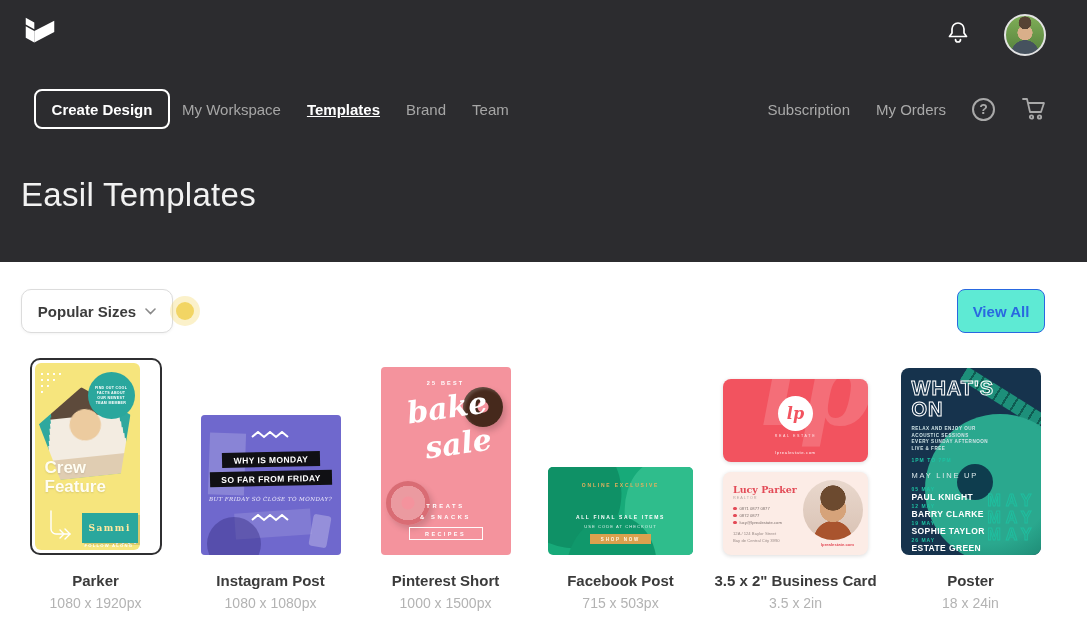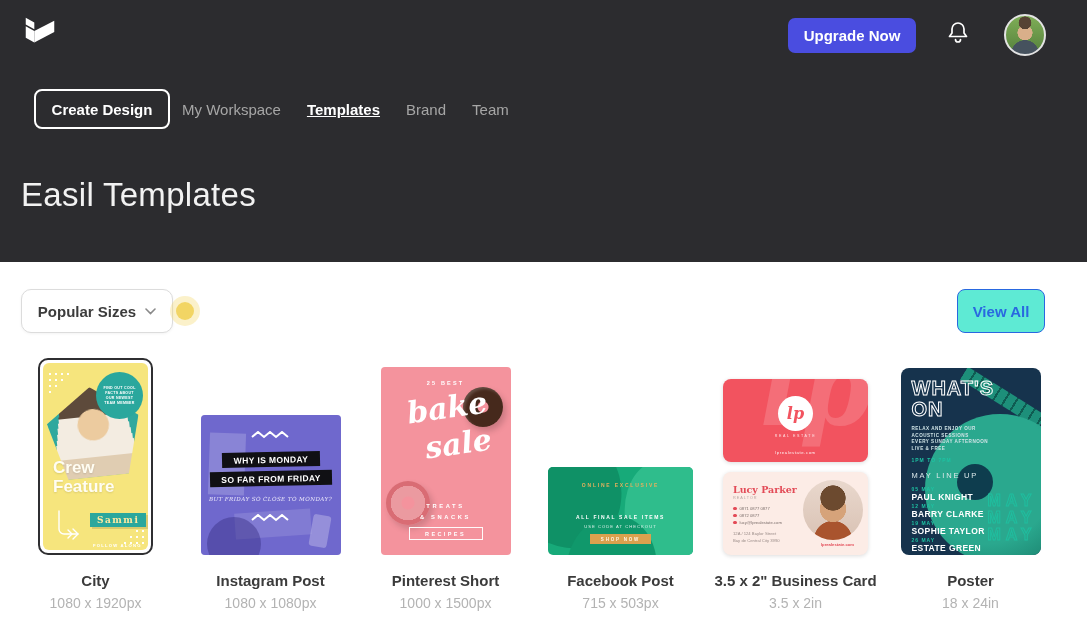--- a/index.html
+++ b/index.html
@@ -53,40 +53,40 @@
 
   
   .cards { position:absolute; left:8px; top:355px; display:flex; }
   .col { width:175px; display:flex; flex-direction:column; align-items:center; }
   .thumbwrap { height:200px; display:flex; align-items:flex-end; justify-content:center; }
   .cap-name { margin-top:17px; font-size:15px; font-weight:700; color:#3b3b3b; }
   .cap-size { margin-top:6px; font-size:14px; color:#b3b3b3; }
   .thumb { position:relative; overflow:hidden; cursor:pointer; }
 
   
-  .t-story { width:115px; height:197px; border:2px solid #2f2f31; border-radius:10px; padding:3px;
+  .t-story { width:132px; height:197px; border:2px solid #2f2f31; border-radius:10px; padding:3px;
     background:#fff; cursor:pointer; }
   .story-art { position:relative; width:105px; height:187px; border-radius:6px; overflow:hidden; background:#f6e57d; }
   .story-badge { position:absolute; right:5px; top:9px; width:47px; height:47px; border-radius:50%;
     background:#2aa79d; color:#fff; display:flex; flex-direction:column; align-items:center;
     justify-content:center; text-align:center; z-index:3; }
   .story-badge span { display:block; font-size:3.6px; font-weight:700; letter-spacing:.3px; line-height:5px; }
   .story-photo { position:absolute; left:5px; top:24px; width:92px; height:90px; z-index:1;
     clip-path:polygon(50% 0, 100% 36%, 83% 100%, 17% 100%, 0 36%);
     transform:rotate(-6deg);
     filter:drop-shadow(6px 6px 0 #2aa79d);
     background:
       radial-gradient(circle at 50% 42%, #eccb9f 0 22%, transparent 23%),
       linear-gradient(100deg, #2fa89e 0 16%, transparent 16%),
       linear-gradient(-100deg, #2fa89e 0 16%, transparent 16%),
       linear-gradient(180deg, #5d4a3b 0 32%, #f3ece1 32% 78%, #e0cdb2 78%); }
   .story-heading { position:absolute; left:10px; top:95px; z-index:4; color:#fffdf2;
     font-weight:800; font-size:17px; line-height:19px; text-shadow:0 1px 2px rgba(0,0,0,.12); }
   .story-tag { position:absolute; left:47px; top:150px; z-index:4; background:#2aa79d;
-    color:#ffe9a0; font:700 9px "DejaVu Serif", serif; letter-spacing:1.5px; padding:2px 7px;
+    color:#ffe9a0; font:700 9px "DejaVu Serif", serif; letter-spacing:1.5px; padding:10px 7px;
     box-shadow:2px 2px 0 rgba(0,0,0,.12); }
   .story-arrow { position:absolute; left:10px; top:146px; z-index:4; }
   .story-footer { position:absolute; left:50px; top:180px; z-index:4; color:#fff;
     font-size:4.2px; font-weight:700; letter-spacing:1.2px; }
   .dots { position:absolute; width:26px; height:26px; z-index:2;
     background-image:radial-gradient(#fff 1px, transparent 1.4px); background-size:6px 6px;
     clip-path:polygon(0 0, 100% 0, 0 100%); opacity:.95; }
   .dots.tl { left:4px; top:8px; }
   .dots.br { right:2px; bottom:4px; transform:rotate(180deg); }
 
@@ -213,40 +213,51 @@
   <div class="logo">
     <svg viewBox="0 0 40 40" width="38" height="38">
       <g fill="#ffffff">
         <polygon points="5,4 14,9 14,16 5,11"></polygon>
         <polygon points="5,13 14,18 14,30 5,25"></polygon>
         <polygon points="14,30 14,18 35,7 35,19"></polygon>
       </g>
     </svg>
   </div>
 
-  <button class="upgrade-btn">Upgrade Now</button>
 
   <div class="bell">
     <svg width="24" height="26" viewBox="0 0 24 26" fill="none" stroke="#ffffff" stroke-width="1.7" stroke-linecap="round" stroke-linejoin="round">
       <path d="M12 3 a6 6 0 0 1 6 6 v4 l2.5 3.5 H3.5 L6 13 V9 a6 6 0 0 1 6-6 z"></path>
       <path d="M9.5 19.5 a2.5 2.5 0 0 0 5 0"></path>
     </svg>
   </div>
 
   <div class="avatar"></div>
 
   <button class="create-btn">Create Design</button>
 
   <div class="navlinks">
     <span class="navlink">My Workspace</span>
     <span class="navlink active">Templates</span>
     <span class="navlink">Brand</span>
     <span class="navlink">Team</span>
   </div>
 
+  <div class="navright">
+    <span class="navlink">Subscription</span>
+    <span class="navlink">My Orders</span>
+    <span class="help-icon">?</span>
+    <span>
+      <svg width="26" height="24" viewBox="0 0 26 24" fill="none" stroke="#a9a9a9" stroke-width="1.8" stroke-linecap="round" stroke-linejoin="round">
+        <path d="M2 2 h4 l3 13 h11 l3-9 H7"></path>
+        <circle cx="10.5" cy="20" r="1.7"></circle>
+        <circle cx="18.5" cy="20" r="1.7"></circle>
+      </svg>
+    </span>
+  </div>
 
   <h1 class="page-title">Easil Templates</h1>
 
   <div class="dropdown">
     <span>Popular Sizes</span>
     <svg width="11" height="7" viewBox="0 0 11 7" fill="none" stroke="#8a8a8a" stroke-width="1.6" stroke-linecap="round">
       <path d="M1 1 l4.5 4.5 L10 1"></path>
     </svg>
   </div>
   <div class="hint-dot"></div>
@@ -277,21 +288,21 @@
                 <path d="M6 2 v18 a5 5 0 0 0 5 5 h14"></path>
                 <path d="M20 20 l5 5 -5 5"></path>
                 <path d="M15 21 l4 4 -4 4"></path>
               </svg>
             </div>
             <div class="story-tag">Sammi</div>
             <div class="story-footer">FOLLOW ALONG</div>
           </div>
         </div>
       </div>
-      <div class="cap-name">City</div>
+      <div class="cap-name">Parker</div>
       <div class="cap-size">1080 x 1920px</div>
     </div>
 
     <div class="col">
       <div class="thumbwrap">
         <div class="thumb t-insta">
           <div class="in-shape in-window"></div>
           <div class="in-shape in-book"></div>
           <div class="in-shape in-cup"></div>
           <div class="in-shape in-phone"></div>

